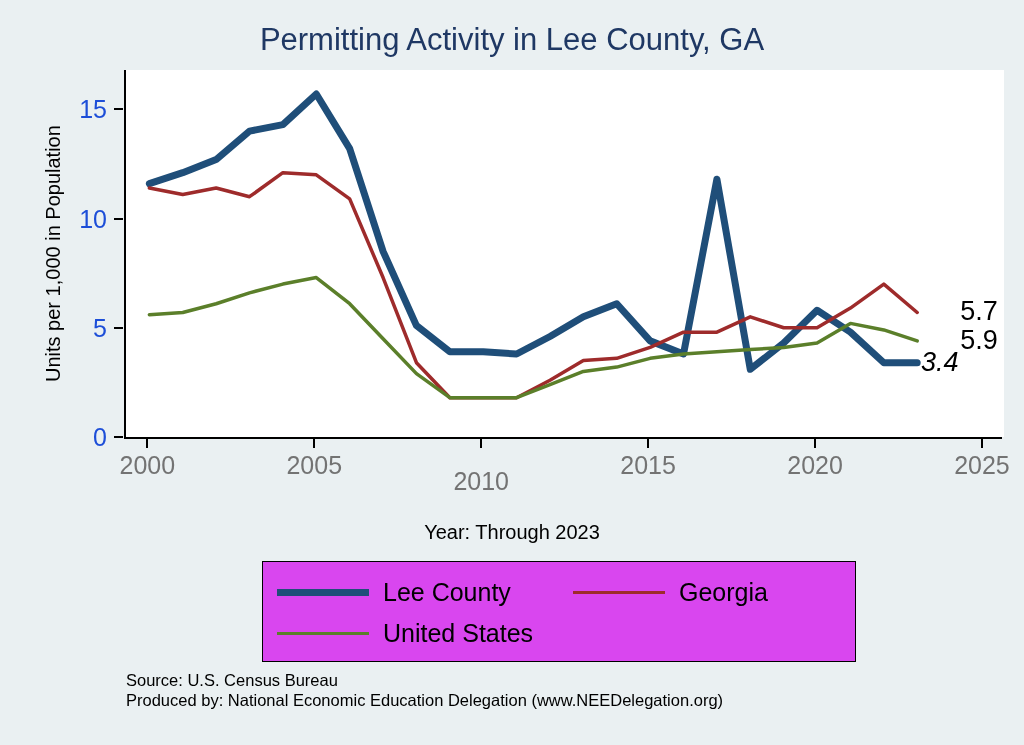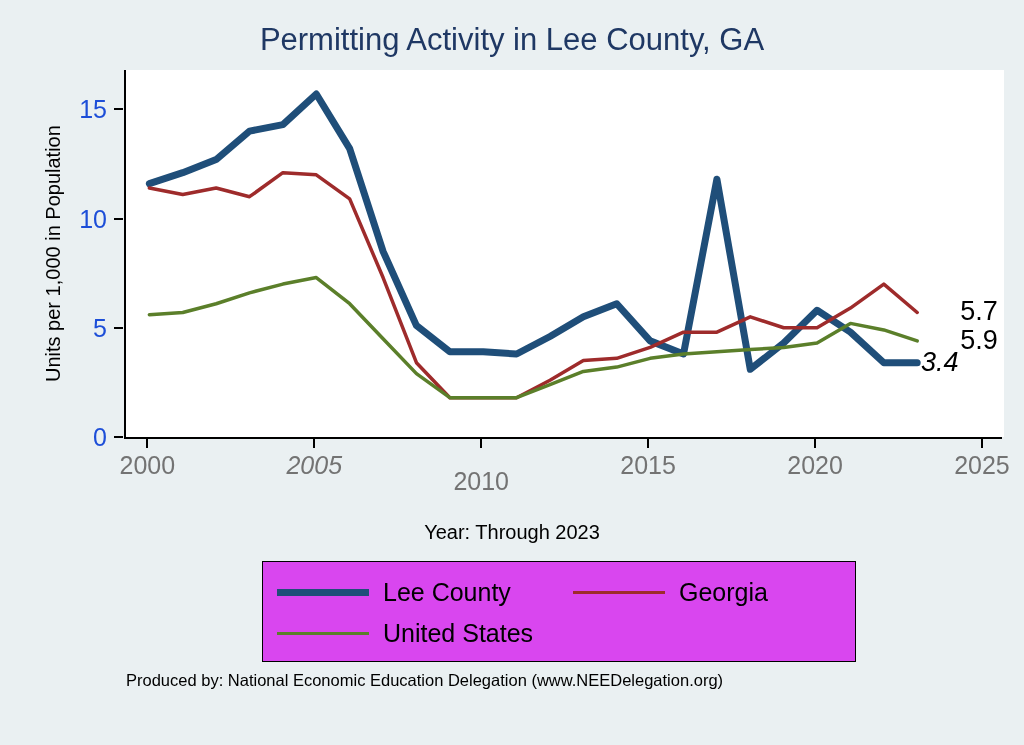--- a/index.html
+++ b/index.html
@@ -140,21 +140,21 @@
         <polyline points="23.37,244.67 56.75,242.48 90.14,233.74 123.52,222.82 156.90,214.08 190.29,207.53 223.67,233.74 257.06,268.70 290.44,303.65 323.83,327.68 357.21,327.68 390.59,327.68 423.98,314.57 457.36,301.46 490.75,297.10 524.13,288.36 557.51,283.99 590.90,281.80 624.28,279.62 657.67,277.43 691.05,273.07 724.43,253.40 757.82,259.96 791.20,270.88" fill="none" stroke="#5b7f2a" stroke-width="3.5" stroke-linejoin="round" stroke-linecap="round"></polyline>
       </svg>
   </div>
 
   <div class="axis-bottom"></div>
 
   <div id="xticks">
       <div class="tick" style="left: 146.369px; top: 439px; width: 2px; height: 9px;"></div>
       <div class="tick-label-x" style="left: 147.369px; top: 451px;">2000</div>
       <div class="tick" style="left: 313.289px; top: 439px; width: 2px; height: 9px;"></div>
-      <div class="tick-label-x" style="left: 314.289px; top: 451px; font-style: italic;">2005</div>
+      <div class="tick-label-x" style="left: 314.289px; top: 451px;">2005</div>
       <div class="tick" style="left: 480.209px; top: 439px; width: 2px; height: 9px;"></div>
       <div class="tick-label-x" style="left: 481.209px; top: 426px; margin-top: 41px;">2010</div>
       <div class="tick" style="left: 647.129px; top: 439px; width: 2px; height: 9px;"></div>
       <div class="tick-label-x" style="left: 648.129px; top: 451px;">2015</div>
       <div class="tick" style="left: 814.049px; top: 439px; width: 2px; height: 9px;"></div>
       <div class="tick-label-x" style="left: 815.049px; top: 451px;">2020</div>
       <div class="tick" style="left: 980.97px; top: 439px; width: 2px; height: 9px;"></div>
       <div class="tick-label-x" style="left: 981.97px; top: 451px;">2025</div>
     </div>
   <div id="yticks">
@@ -186,16 +186,17 @@
           <div class="legend-text">Georgia</div>
         </div>
         <div class="legend-item" style="left: 14px; top: 57px;">
           <div class="legend-swatch" style="border-top-color: rgb(91, 127, 42); border-top-width: 3.5px;"></div>
           <div class="legend-text">United States</div>
         </div>
       </div>
   </div>
 
   <div class="source">
+    <div>Source: U.S. Census Bureau</div>
     <div>Produced by: National Economic Education Delegation (www.NEEDelegation.org)</div>
   </div>
 
 </div>
 
 </body></html>

